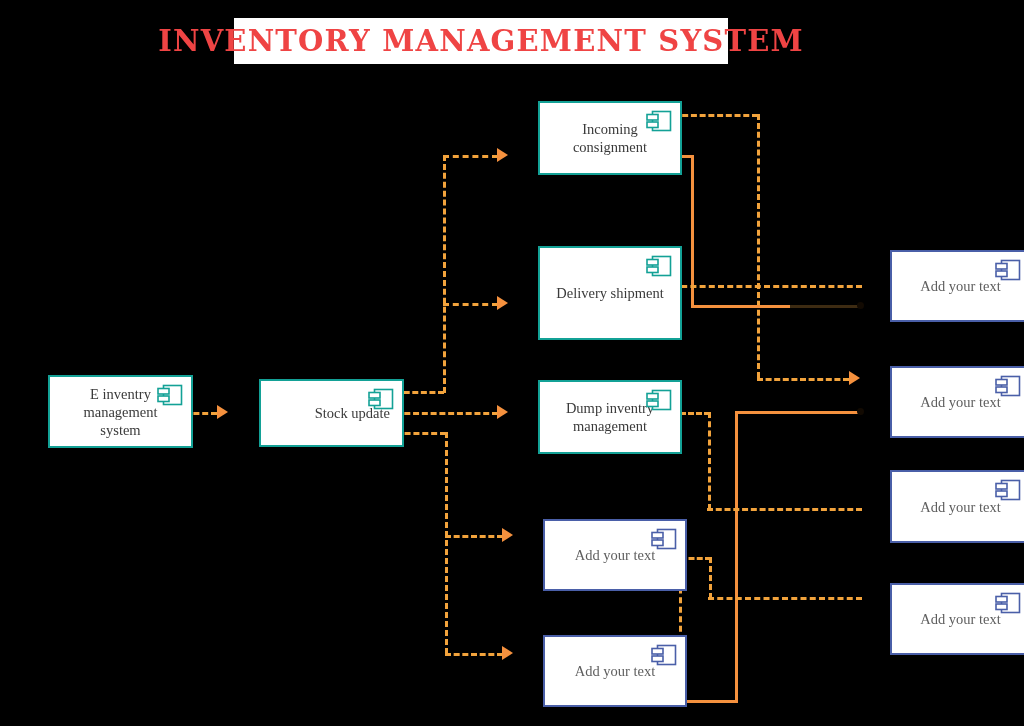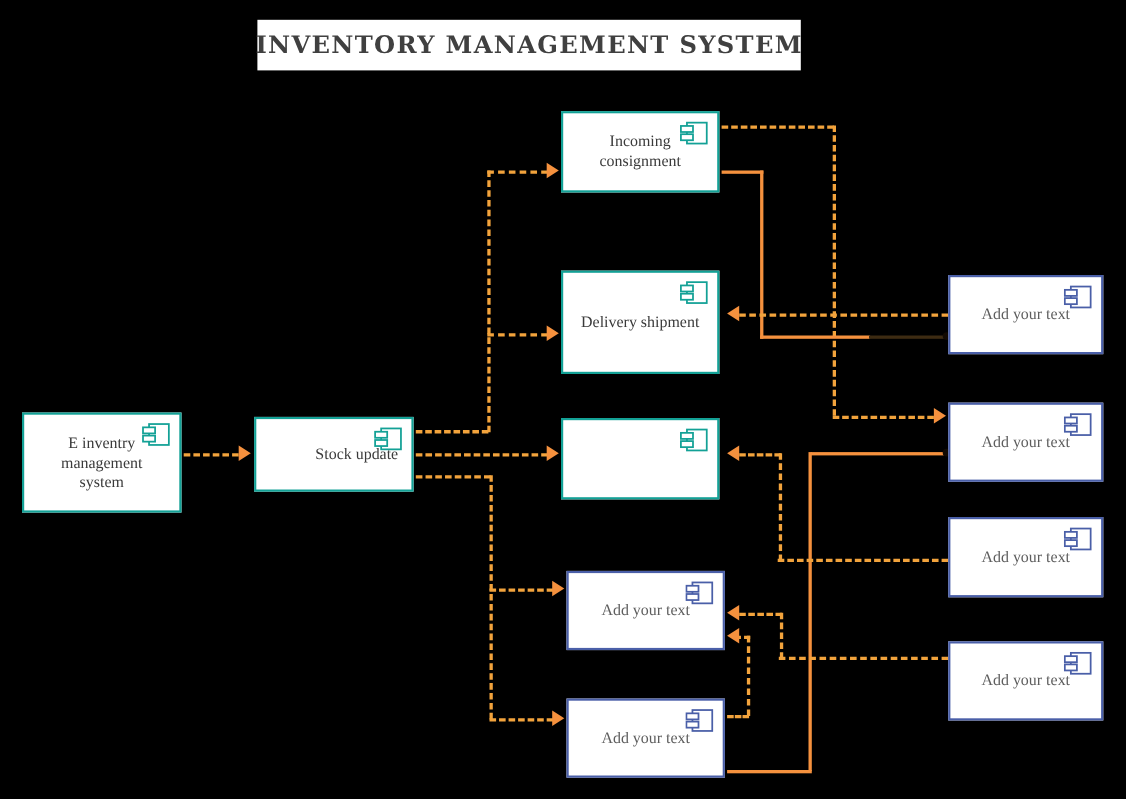--- a/index.html
+++ b/index.html
@@ -8,30 +8,31 @@
   #canvas{position:relative;width:1024px;height:726px;background:#000;}
 
   
   .title-plate{
     position:absolute;background:#ffffff;
     display:flex;align-items:center;justify-content:center;
     letter-spacing:.5px;
   }
   .title-plate .title-text{
     font-family:"DejaVu Serif", serif;
-    font-weight:bold;font-size:22px;color:#404040;
+    font-weight:bold;font-size:29px;color:#ef4444;
     text-transform:uppercase;letter-spacing:1.2px;
     white-space:nowrap;
   }
 
   
   .node{
     position:absolute;background:#ffffff;box-sizing:border-box;
     display:flex;align-items:center;justify-content:center;
     text-align:center;
+    margin-left:28px;
   }
   .node .node-label{
     font-family:"Liberation Serif", serif;
     font-size:14.5px;line-height:18px;color:#3a3a3a;
     padding:0 12px;display:block;
   }
   .node.teal{border:2.5px solid #13a196;}
   .node.blue{border:2px solid #4a5fa8;}
   .node.blue .node-label{color:#5e5e5e;}
 
@@ -124,21 +125,21 @@
 
     <div class="seg v-dash" style="left:679px;top:578px;height:73px;"></div>
     <div class="seg h-dash" style="left:661px;top:650px;width:20px;"></div>
     <div class="seg h-dash" style="left:668px;top:578px;width:14px;"></div>
     <div class="arrow left" style="left:661px;top:571px;"></div>
 
     <div class="seg h-solid" style="left:661px;top:700px;width:77px;"></div>
   </div>
 
   <div id="node-layer">
-      <div class="node teal" style="left: 20px; top: 375px; width: 145px; height: 91px; justify-content: center;">
+      <div class="node teal" style="left: 20px; top: 375px; width: 145px; height: 73px; justify-content: center;">
         <span class="uml-icon">
           <svg width="26" height="22" viewBox="0 0 26 22">
             <rect x="6.5" y="1.5" width="18" height="19" fill="none" stroke="#13a196" stroke-width="1.6"></rect>
             <rect x="1" y="4.5" width="11" height="5.5" fill="#fff" stroke="#13a196" stroke-width="1.6"></rect>
             <rect x="1" y="12" width="11" height="5.5" fill="#fff" stroke="#13a196" stroke-width="1.6"></rect>
           </svg>
         </span>
         <span class="node-label">E inventry<br>management system</span>
       </div>
       <div class="node teal" style="left: 231px; top: 379px; width: 145px; height: 68px; justify-content: flex-end;">
@@ -172,20 +173,21 @@
         <span class="node-label">Delivery shipment</span>
       </div>
       <div class="node teal" style="left: 510px; top: 380px; width: 144px; height: 74px;">
         <span class="uml-icon">
           <svg width="26" height="22" viewBox="0 0 26 22">
             <rect x="6.5" y="1.5" width="18" height="19" fill="none" stroke="#13a196" stroke-width="1.6"></rect>
             <rect x="1" y="4.5" width="11" height="5.5" fill="#fff" stroke="#13a196" stroke-width="1.6"></rect>
             <rect x="1" y="12" width="11" height="5.5" fill="#fff" stroke="#13a196" stroke-width="1.6"></rect>
           </svg>
         </span>
+        <span class="node-label">Dump inventry<br>management</span>
       </div>
       <div class="node blue" style="left: 515px; top: 519px; width: 144px; height: 72px;">
         <span class="uml-icon">
           <svg width="26" height="22" viewBox="0 0 26 22">
             <rect x="6.5" y="1.5" width="18" height="19" fill="none" stroke="#4a5fa8" stroke-width="1.6"></rect>
             <rect x="1" y="4.5" width="11" height="5.5" fill="#fff" stroke="#4a5fa8" stroke-width="1.6"></rect>
             <rect x="1" y="12" width="11" height="5.5" fill="#fff" stroke="#4a5fa8" stroke-width="1.6"></rect>
           </svg>
         </span>
         <span class="node-label">Add your text</span>

